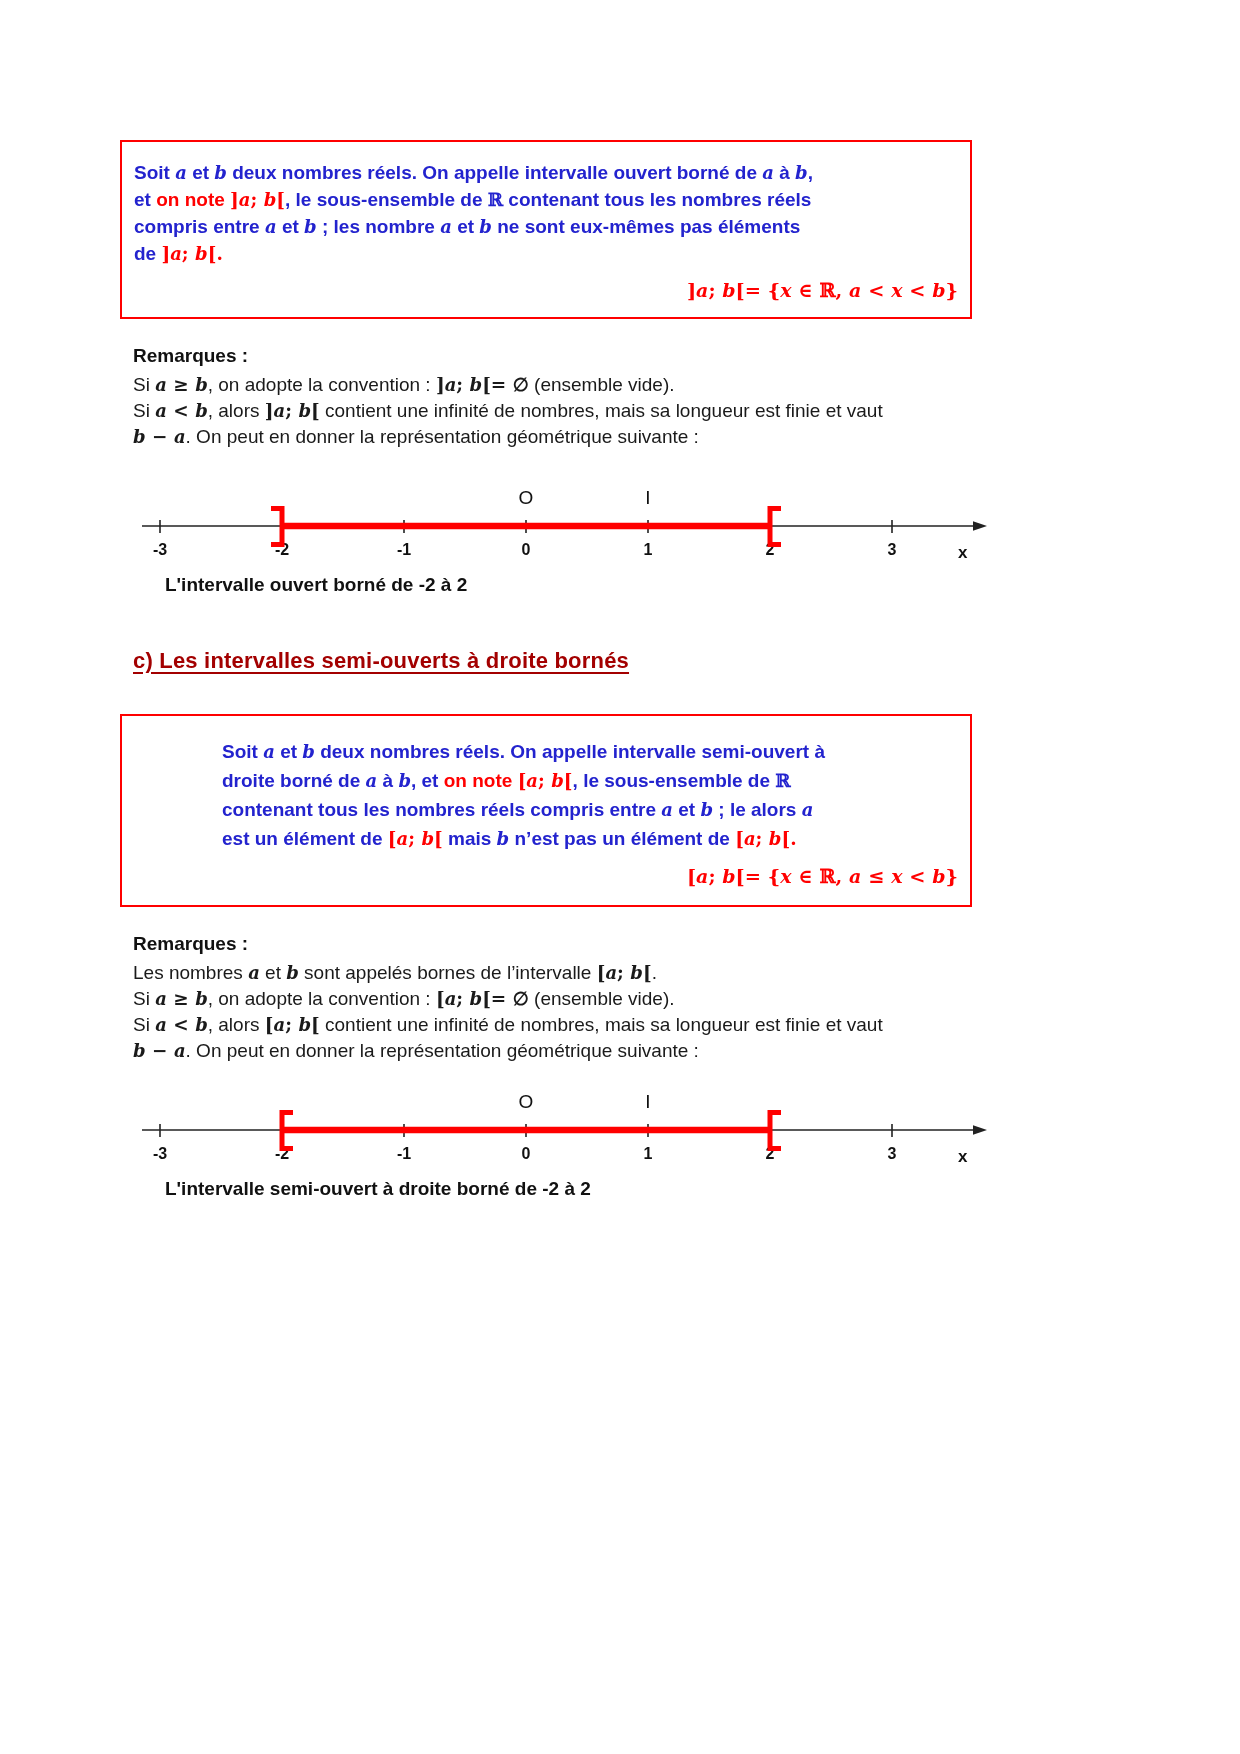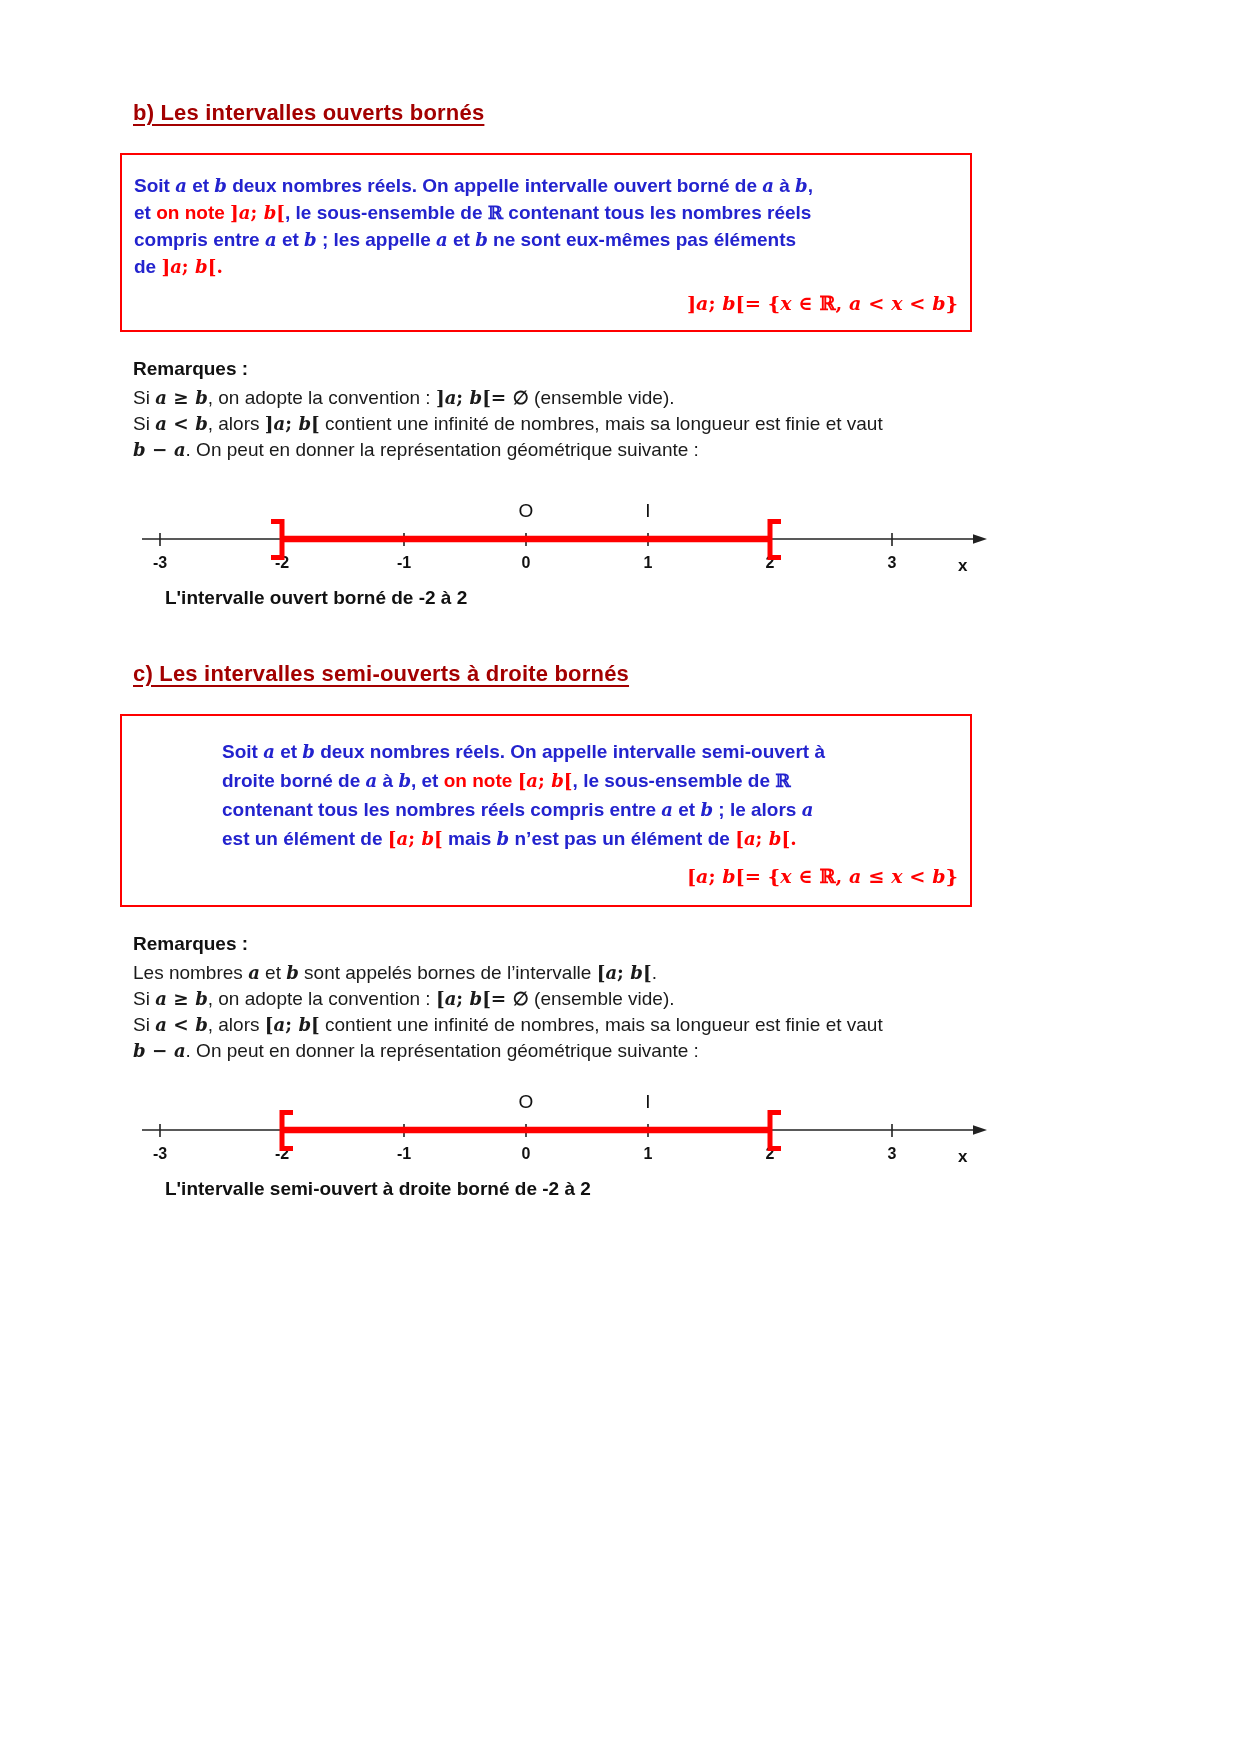--- a/index.html
+++ b/index.html
@@ -3,21 +3,21 @@
 <meta charset="utf-8">
 <style>
   html,body{margin:0;padding:0;background:#fff;}
   .page{position:relative;width:1240px;height:1754px;background:#fff;overflow:hidden;
         font-family:"Liberation Sans",sans-serif;color:#1a1a1a;}
   .content{width:852px;margin-left:120px;padding-top:100px;}
   .sec-heading{font-size:22px;font-weight:bold;color:#A30000;margin:0 0 0 13px;
         text-decoration:underline;text-decoration-thickness:2px;text-underline-offset:4px;
         letter-spacing:0.2px;}
   .sec-heading.second{margin-top:52px;}
-  .def-box{border:2px solid #FF0000;margin-top:27px;padding:17px 12px 15px 12px;}
+  .def-box{border:2px solid #FF0000;margin-top:40px;padding:17px 12px 15px 12px;}
   .def-box .line{font-size:19px;line-height:27px;font-weight:bold;white-space:nowrap;}
   .def-box.indent{padding-top:21px;padding-bottom:17px;}
   .def-box.indent .line{margin-left:88px;line-height:29px;}
   .formula{text-align:right;margin-top:12px;font-size:20px;white-space:nowrap;}
   .remarks-heading{font-size:19px;font-weight:bold;margin:26px 0 5px 13px;color:#111;}
   .remarks .line{font-size:19px;line-height:26px;margin-left:13px;white-space:nowrap;}
   .figure{margin-top:30px;}
   .figure.second{margin-top:20px;}
   .figure svg{display:block;margin-left:20px;}
   .fig-caption{width:850px;margin-left:45px;margin-top:6px;text-align:left;
@@ -36,27 +36,26 @@
   .tick-label{font-family:"Liberation Sans",sans-serif;font-size:16px;font-weight:bold;fill:#111;}
   .point-label{font-family:"Liberation Sans",sans-serif;font-size:19px;fill:#111;}
   .axis-label{font-family:"Liberation Sans",sans-serif;font-size:17px;font-weight:bold;fill:#111;}
 </style>
 </head>
 <body>
 
 <div class="page">
   <div class="content">
 
-    <h2 class="sec-heading">b) Les intervalles ouverts bornés</h2>
 
     <div class="def-box">
       <div>
           <div class="line"><span class="sg-b">Soit </span><span class="sg-bi">a</span><span class="sg-b"> et </span><span class="sg-bi">b</span><span class="sg-b"> deux nombres réels. On appelle intervalle ouvert borné de </span><span class="sg-bi">a</span><span class="sg-b"> à </span><span class="sg-bi">b</span><span class="sg-b">,</span></div>
           <div class="line"><span class="sg-b">et </span><span class="sg-r">on note </span><span class="sg-rn">]</span><span class="sg-ri">a</span><span class="sg-rn">; </span><span class="sg-ri">b</span><span class="sg-rn">[</span><span class="sg-b">, le sous-ensemble de </span><span class="sg-bn">ℝ</span><span class="sg-b"> contenant tous les nombres réels</span></div>
-          <div class="line"><span class="sg-b">compris entre </span><span class="sg-bi">a</span><span class="sg-b"> et </span><span class="sg-bi">b</span><span class="sg-b"> ; les appelle </span><span class="sg-bi">a</span><span class="sg-b"> et </span><span class="sg-bi">b</span><span class="sg-b"> ne sont eux-mêmes pas éléments</span></div>
+          <div class="line"><span class="sg-b">compris entre </span><span class="sg-bi">a</span><span class="sg-b"> et </span><span class="sg-bi">b</span><span class="sg-b"> ; les nombre </span><span class="sg-bi">a</span><span class="sg-b"> et </span><span class="sg-bi">b</span><span class="sg-b"> ne sont eux-mêmes pas éléments</span></div>
           <div class="line"><span class="sg-b">de </span><span class="sg-rn">]</span><span class="sg-ri">a</span><span class="sg-rn">; </span><span class="sg-ri">b</span><span class="sg-rn">[</span><span class="sg-rn">.</span></div>
         </div>
       <div class="formula"><span class="sg-rn">]</span><span class="sg-ri">a</span><span class="sg-rn">; </span><span class="sg-ri">b</span><span class="sg-rn">[= {</span><span class="sg-ri">x</span><span class="sg-rn"> ∈ ℝ, </span><span class="sg-ri">a</span><span class="sg-rn"> &lt; </span><span class="sg-ri">x</span><span class="sg-rn"> &lt; </span><span class="sg-ri">b</span><span class="sg-rn">}</span></div>
     </div>
 
     <div class="remarks-heading">Remarques :</div>
     <div class="remarks">
         <div class="line"><span class="sg-k">Si </span><span class="sg-ki">a</span><span class="sg-kn"> ≥ </span><span class="sg-ki">b</span><span class="sg-k">, on adopte la convention : </span><span class="sg-kn">]</span><span class="sg-ki">a</span><span class="sg-kn">; </span><span class="sg-ki">b</span><span class="sg-kn">[= ∅</span><span class="sg-k"> (ensemble vide).</span></div>
         <div class="line"><span class="sg-k">Si </span><span class="sg-ki">a</span><span class="sg-kn"> &lt; </span><span class="sg-ki">b</span><span class="sg-k">, alors </span><span class="sg-kn">]</span><span class="sg-ki">a</span><span class="sg-kn">; </span><span class="sg-ki">b</span><span class="sg-kn">[</span><span class="sg-k"> contient une infinité de nombres, mais sa longueur est finie et vaut</span></div>
         <div class="line"><span class="sg-ki">b</span><span class="sg-kn"> − </span><span class="sg-ki">a</span><span class="sg-k">. On peut en donner la représentation géométrique suivante :</span></div>

